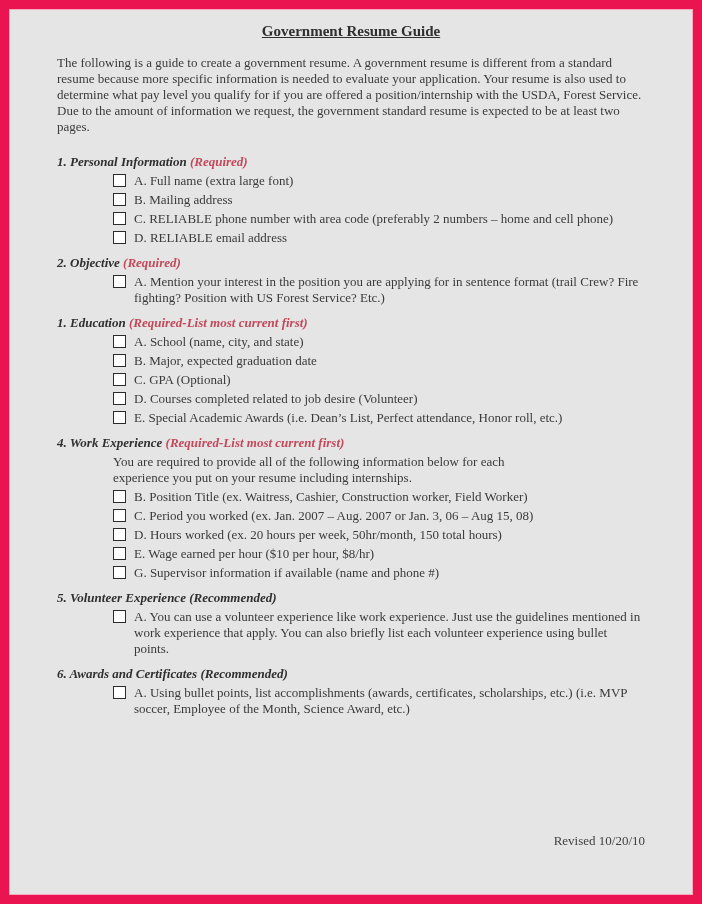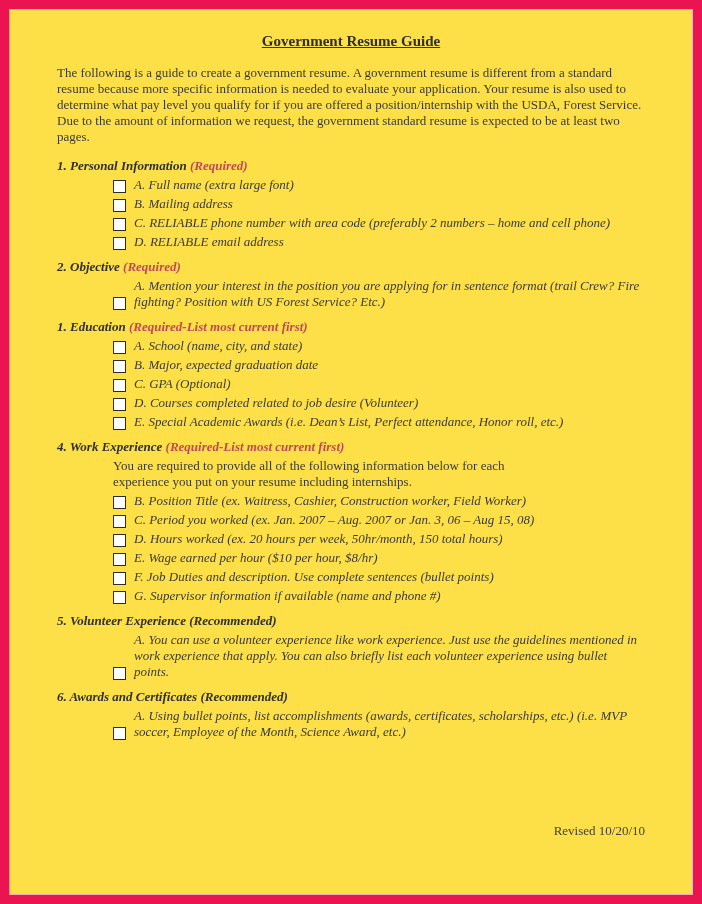--- a/index.html
+++ b/index.html
@@ -5,39 +5,39 @@
   :root{
     --border-color:#ea1450;
     --accent-red:#c3485a;
     --text-color:#3a3a3a;
   }
   html,body{margin:0;padding:0;background:#fff;}
   body{width:702px;height:904px;overflow:hidden;}
   .page{
     box-sizing:border-box;
     width:702px;height:904px;
-    background:#fde047;
+    background:#e5e5e5;
     border:9px solid var(--border-color);
     box-shadow:inset 0 0 0 1px #f7a8bc;
     position:relative;
-    padding:24px 48px 0 48px;
+    padding:14px 48px 0 48px;
     font-family:"Liberation Serif","DejaVu Serif",serif;
     color:var(--text-color);
     font-size:13px;
   }
   .doc-title{
     font-size:15px;
     font-weight:bold;
     text-align:center;
     text-decoration:underline;
     margin:0 0 15px 0;
     color:#2f2f2f;
   }
   .intro{
-    margin:0 0 13px 0;
+    margin:0 0 19px 0;
     line-height:16px;
     text-align:left;
   }
   .section{margin-top:9px;}
   .section-header{
     font-size:13px;
     font-weight:bold;
     font-style:italic;
     margin:0 0 4px 0;
     color:#2f2f2f;
@@ -46,38 +46,37 @@
   .sec-qualifier{font-weight:bold;font-style:italic;}
   .sec-qualifier.red{color:var(--accent-red);}
   .section-note{
     margin:0 0 3px 56px;
     max-width:442px;
     line-height:16px;
   }
   .items{margin-left:56px;}
   .item{
     display:flex;
-    align-items:flex-end;
+    align-items:flex-start;
     margin-bottom:3px;
     line-height:16px;
-    font-style:italic;
   }
   .checkbox{
     flex:0 0 auto;
     width:11px;height:11px;
     border:1.5px solid #2b2b2b;
     background:#fff;
     margin:1px 8px 0 0;
     display:inline-block;
   }
   .item-text{display:block;max-width:512px;}
   .footer{
     position:absolute;
     right:48px;
-    bottom:56px;
+    bottom:46px;
     font-size:13px;
     color:#3f3f3f;
   }
 </style>
 </head>
 <body>
 
 <div class="page">
   <h1 class="doc-title">Government Resume Guide</h1>
   <p class="intro">The following is a guide to create a government resume. A government resume is different from a standard resume because more specific information is needed to evaluate your application. Your resume is also used to determine what pay level you qualify for if you are offered a position/internship with the USDA, Forest Service. Due to the amount of information we request, the government standard resume is expected to be at least two pages.</p>
@@ -168,24 +167,20 @@
   <div class="item">
     <span class="checkbox"></span>
     <span class="item-text">D. Hours worked (ex. 20 hours per week, 50hr/month, 150 total hours)</span>
   </div>
 
   <div class="item">
     <span class="checkbox"></span>
     <span class="item-text">E. Wage earned per hour ($10 per hour, $8/hr)</span>
   </div>
 
-  <div class="item">
-    <span class="checkbox"></span>
-    <span class="item-text">F. Job Duties and description. Use complete sentences (bullet points)</span>
-  </div>
 
   <div class="item">
     <span class="checkbox"></span>
     <span class="item-text">G. Supervisor information if available (name and phone #)</span>
   </div>
 </div>
   </section>
 
   <section class="section">
     <h2 class="section-header"><span class="sec-title">5. Volunteer Experience </span><span class="sec-qualifier">(Recommended)</span></h2>

